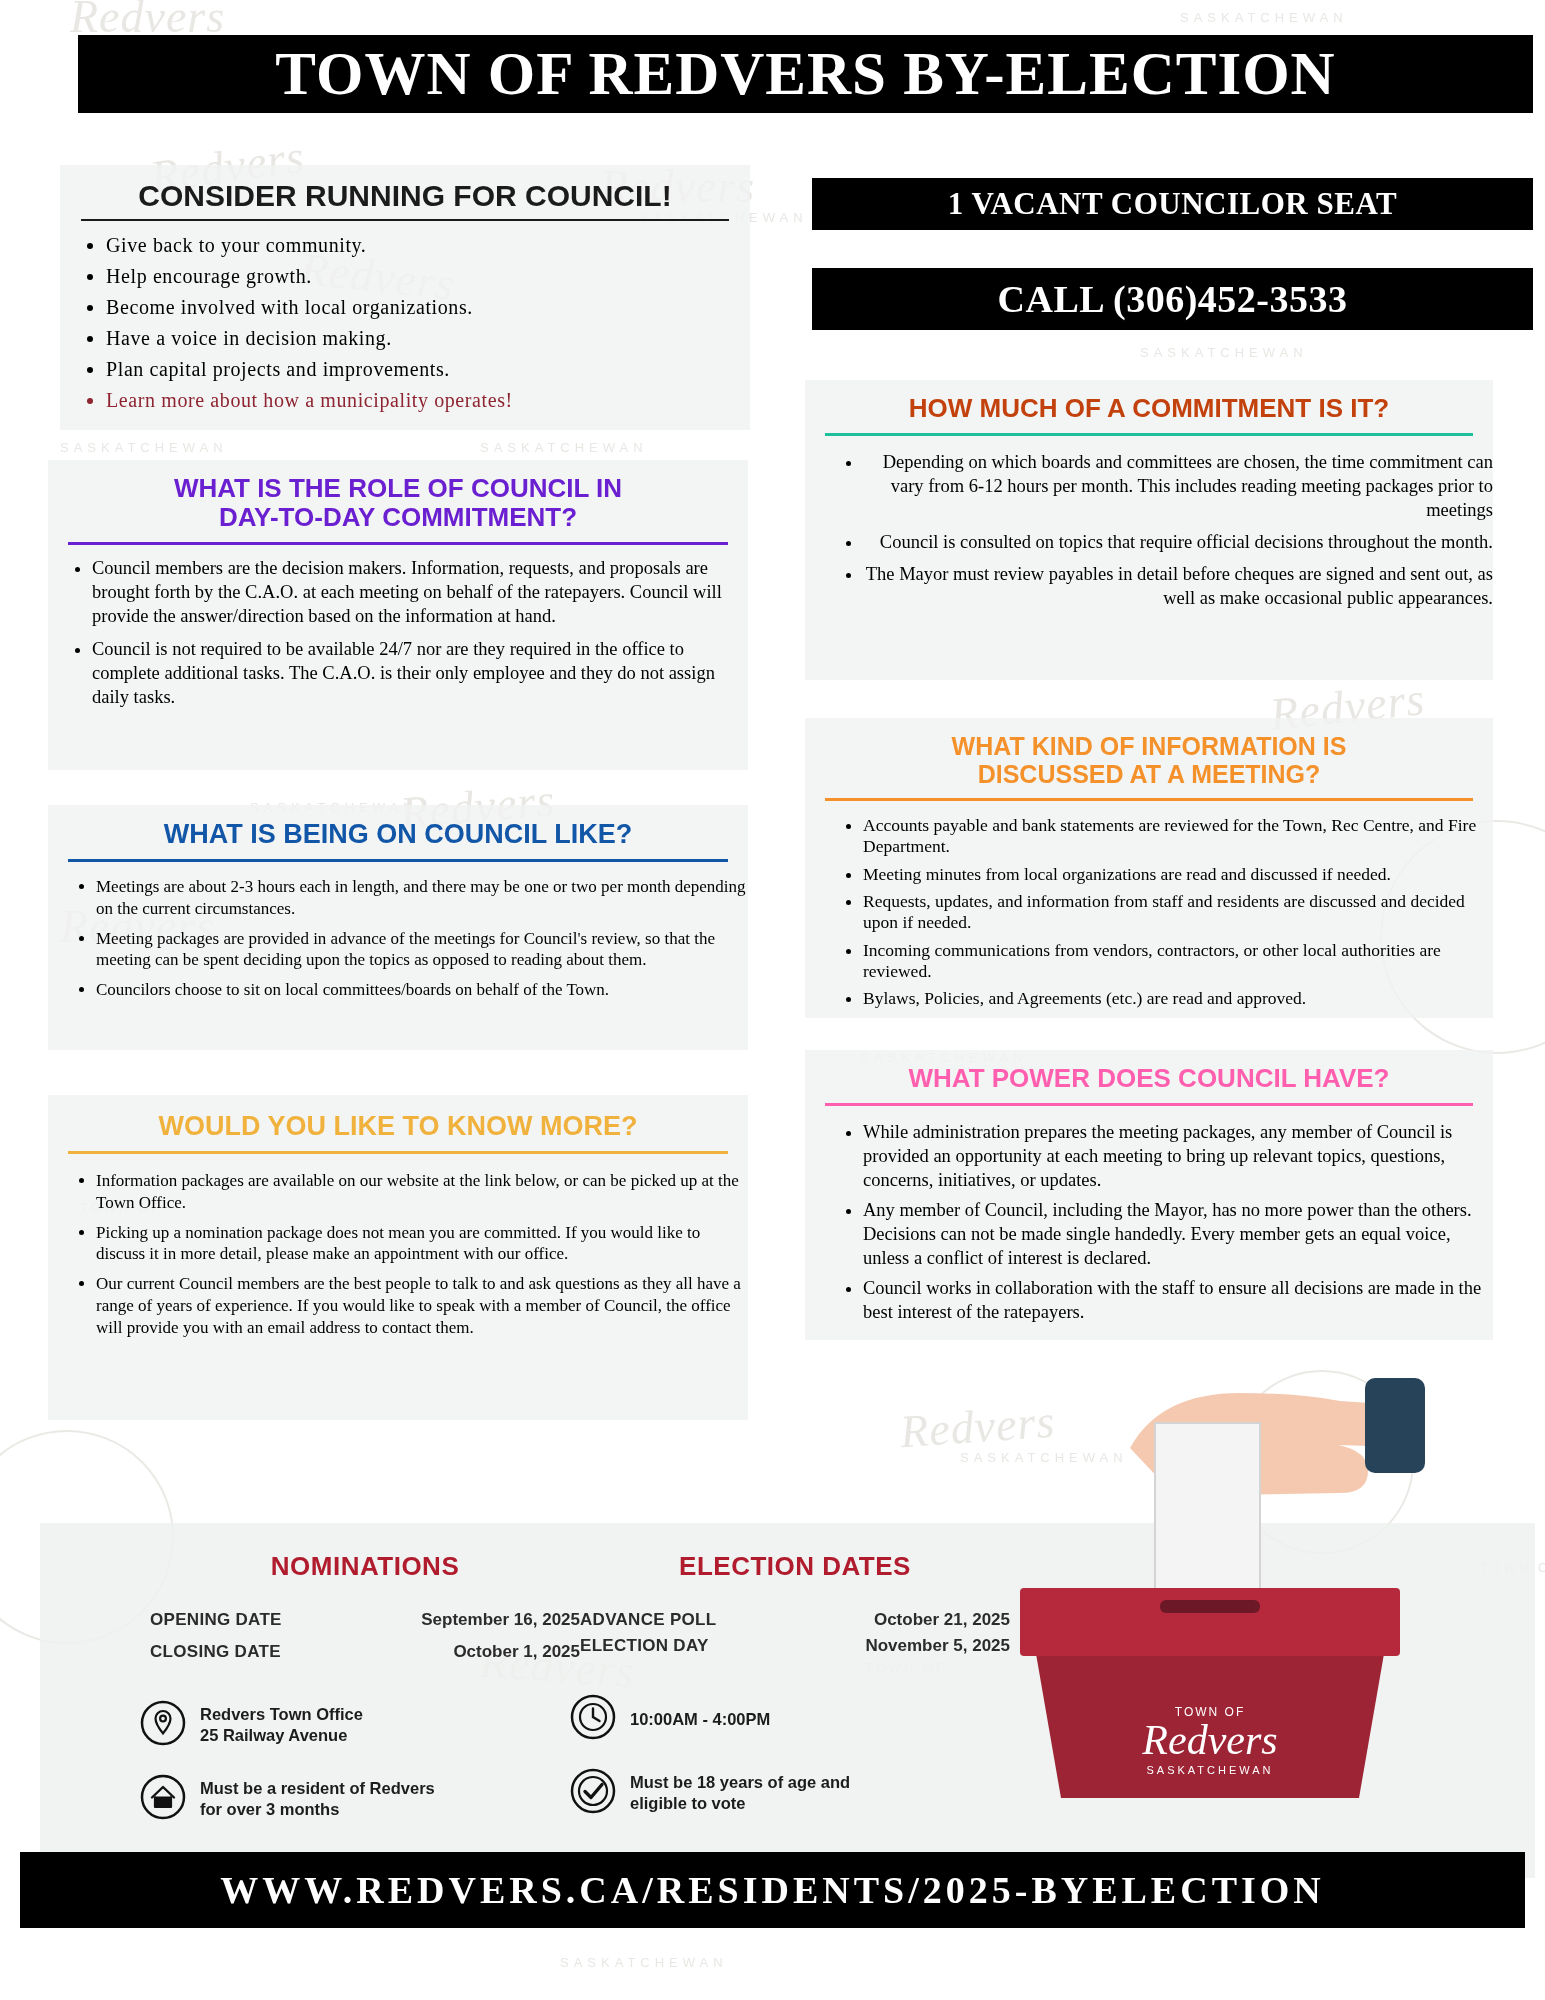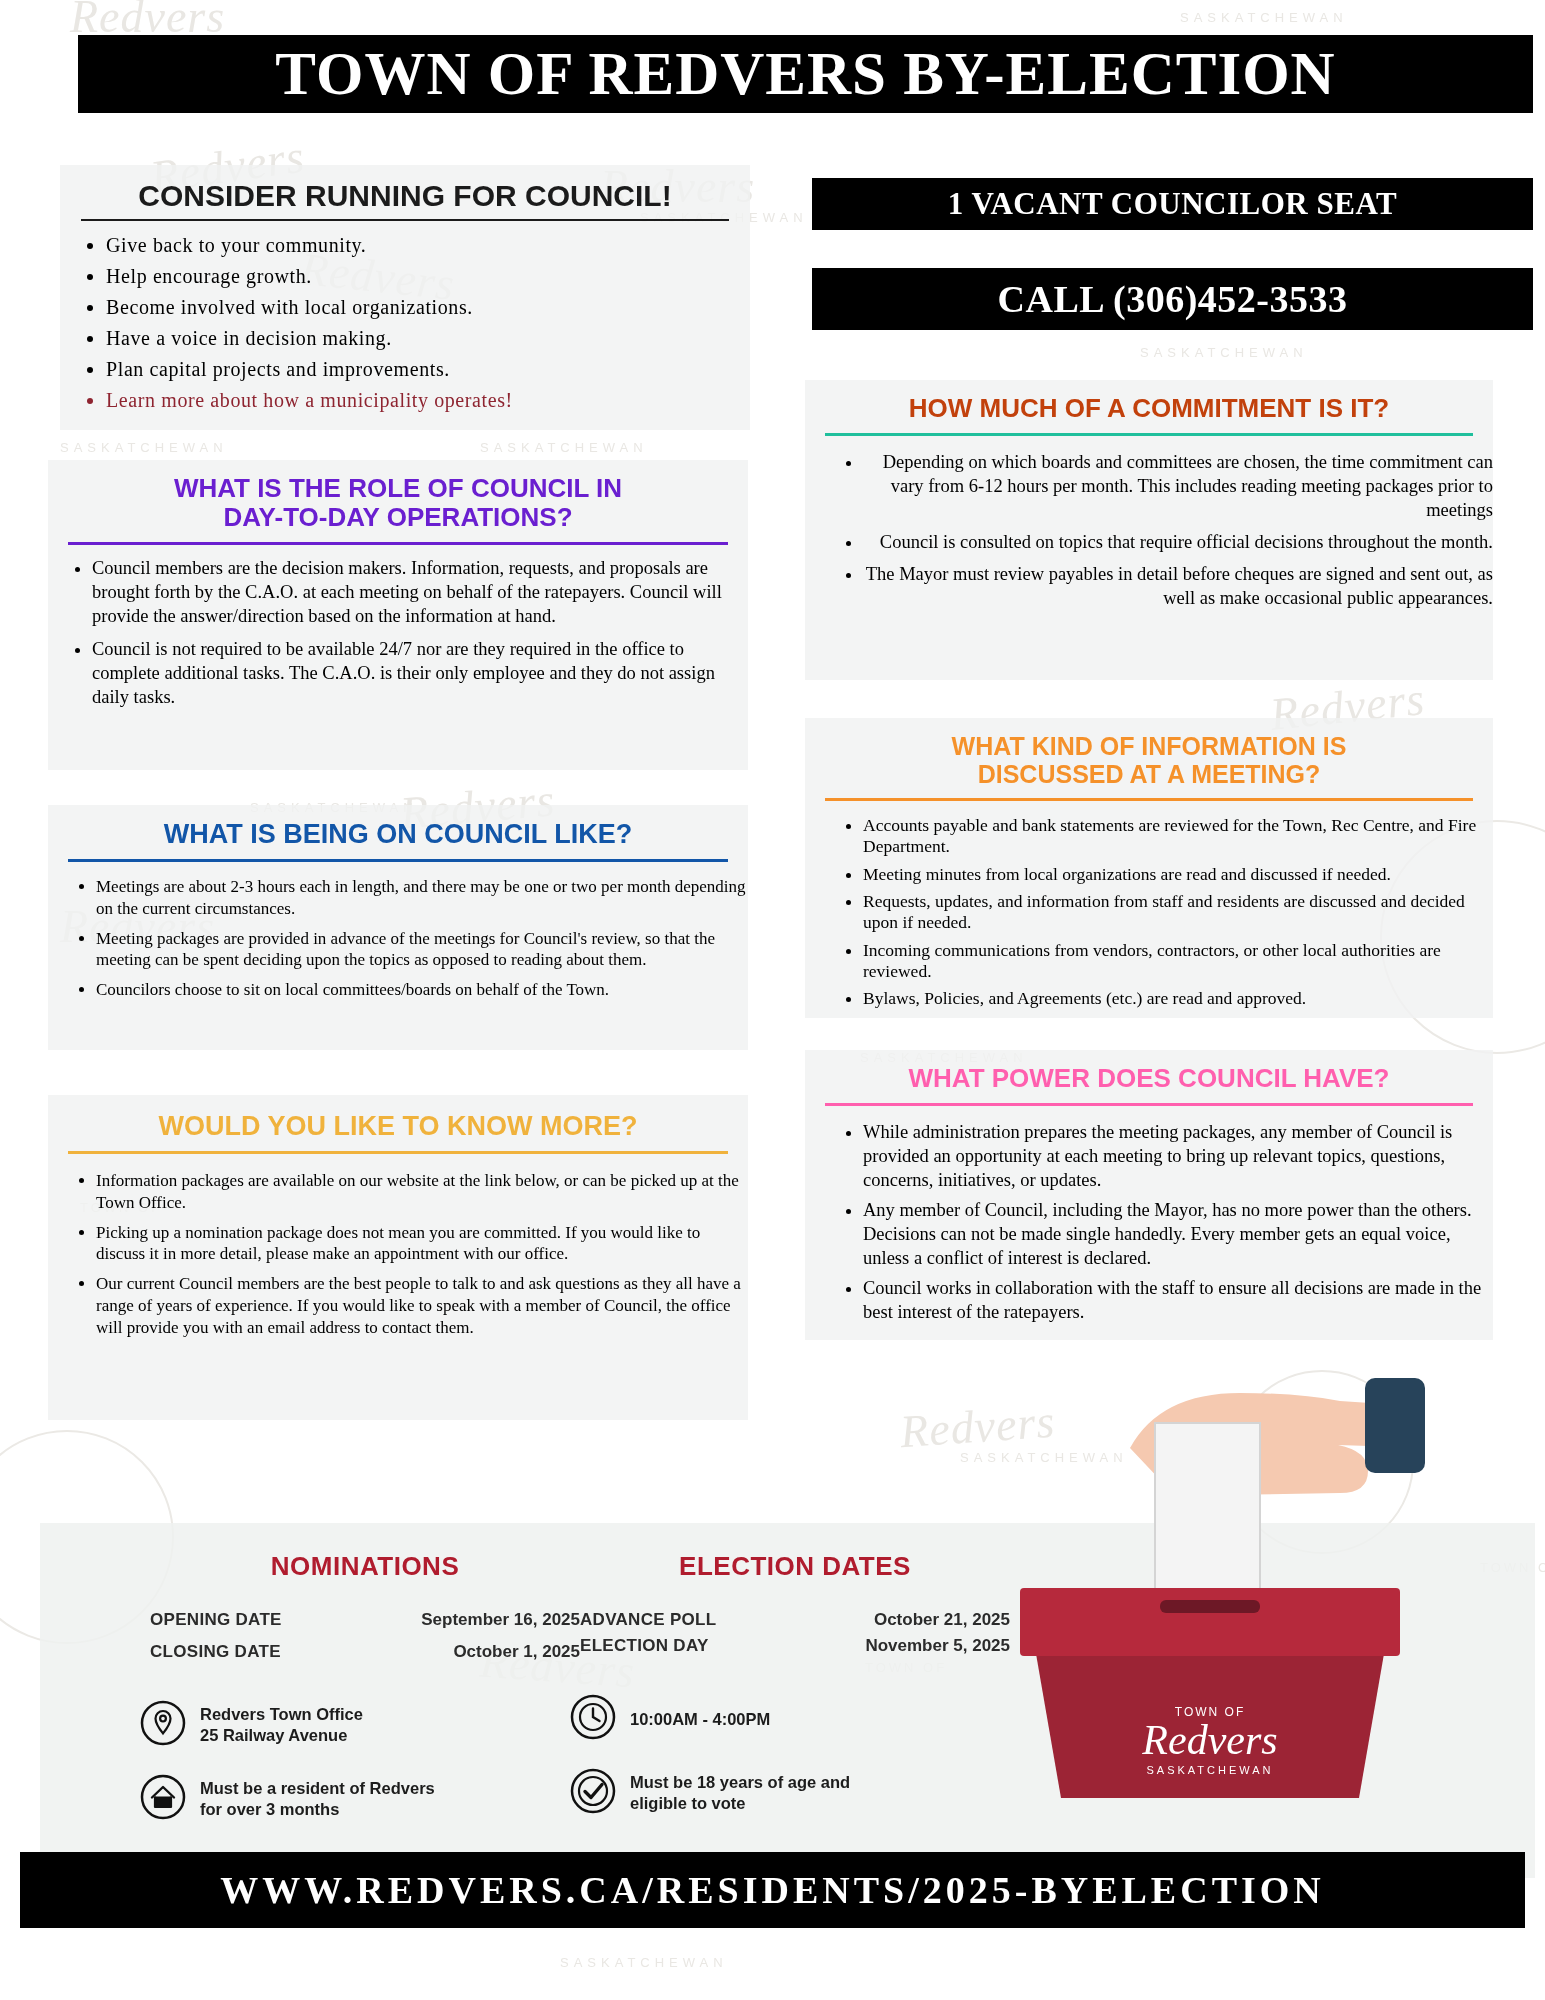--- a/index.html
+++ b/index.html
@@ -276,21 +276,21 @@
       <li>Become involved with local organizations.</li>
       <li>Have a voice in decision making.</li>
       <li>Plan capital projects and improvements.</li>
       <li style="color:#8e2430;">Learn more about how a municipality operates!</li>
     </ul>
   </div>
 
   <div class="card" style="left:48px; top:460px; width:700px; height:310px;">
     <div class="card-head" style="color:#6a1fd0; font-size:26px; padding:14px 30px 0 30px;">
       <span>WHAT IS THE ROLE OF COUNCIL IN</span><br>
-      <span>DAY-TO-DAY OPERATIONS?</span>
+      <span>DAY-TO-DAY COMMITMENT?</span>
     </div>
     <div class="rule" style="background:#6a1fd0; width:660px; margin:10px auto 12px auto;"></div>
     <ul class="bullets serif-md" style="padding-left:44px;">
       <li style="margin-bottom:10px;">Council members are the decision makers. Information, requests, and proposals are brought forth by the C.A.O. at each meeting on behalf of the ratepayers. Council will provide the answer/direction based on the information at hand.</li>
       <li>Council is not required to be available 24/7 nor are they required in the office to complete additional tasks. The C.A.O. is their only employee and they do not assign daily tasks.</li>
     </ul>
   </div>
 
   <div class="card" style="left:48px; top:805px; width:700px; height:245px;">
     <div class="card-head" style="color:#1256a8; font-size:27px; padding:14px 0 0 0;">WHAT IS BEING ON COUNCIL LIKE?</div>

